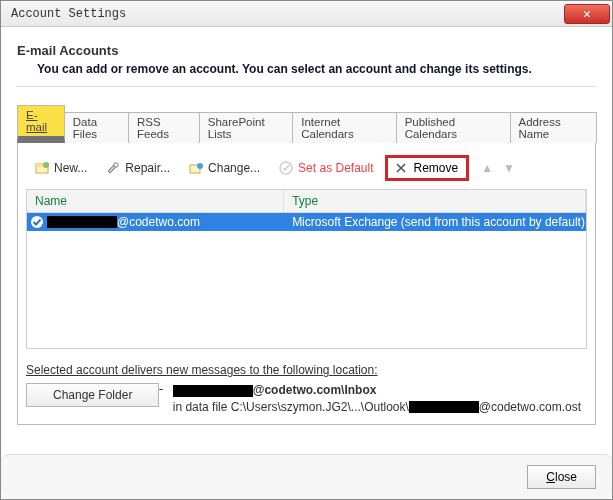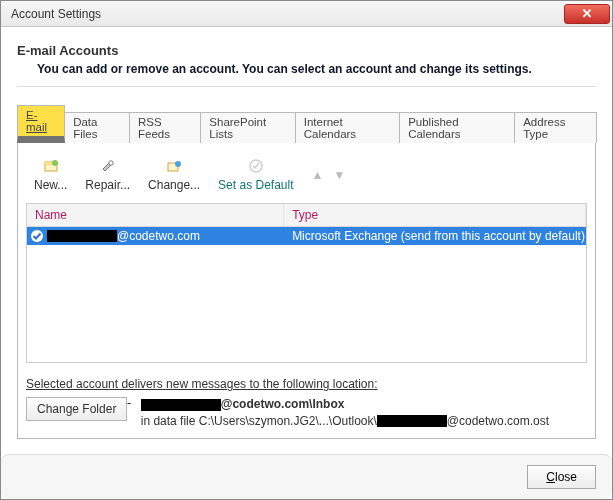--- a/index.html
+++ b/index.html
@@ -21,20 +21,21 @@
   }
   .titlebar {
     height: 26px;
     background: linear-gradient(#f7f7f7,#e9e9e9);
     border-bottom: 1px solid #c8c8c8;
     display: flex;
     align-items: center;
     padding: 0 2px 0 10px;
     font-size: 12px;
     color: #333;
+    font-family: Liberation Mono, monospace;
   }
   .titlebar .title { flex: 1; }
   .win-close {
     width: 46px; height: 20px;
     background: linear-gradient(#f16f5c,#c9302c);
     border: 1px solid #a52723;
     border-radius: 3px;
     color: #fff;
     display: flex; align-items: center; justify-content: center;
     font-weight: bold;
@@ -98,23 +99,22 @@
   }
   .tbtn {
     display: inline-flex;
     align-items: center;
     gap: 4px;
     padding: 2px 5px;
     color: #333;
     font-size: 12px;
     cursor: pointer;
     border: 1px solid transparent;
-    flex-direction: column;
-  }
-  .tbtn.disabled { color: #0f766e; cursor: default; }
+  }
+  .tbtn.disabled { color: #ef4444; cursor: default; }
   .ticon {
     width: 16px; height: 16px;
     display: inline-flex; align-items: center; justify-content: center;
     font-size: 12px;
   }
   .remove-highlight {
     border: 3px solid #d42626;
     padding: 2px 8px 2px 5px;
     display: inline-flex;
     align-items: center;
@@ -127,21 +127,21 @@
     border: 1px solid #cfcfcf;
     height: 160px;
     overflow: hidden;
     background: #fff;
   }
   .list-header {
     display: flex;
     background: #f4f4f4;
     border-bottom: 1px solid #d8d8d8;
     font-size: 12px;
-    color: #be185d;
+    color: #15803d;
   }
   .list-header .col {
     padding: 4px 8px;
     border-right: 1px solid #e3e3e3;
   }
   .col-name { flex: 0 0 46%; }
   .col-type { flex: 1; }
   .list-row {
     display: flex;
     align-items: center;
@@ -166,21 +166,21 @@
   .row-type { flex:1; padding-left: 8px; }
   .location-area {
     margin-top: 14px;
     font-size: 12px;
     color: #333;
     text-decoration: underline;
   }
   .change-folder-btn {
     border: 1px solid #b5b5b5;
     background: linear-gradient(#fdfdfd,#ededed);
-    padding: 4px 10px;
+    padding: 4px 26px;
     font-size: 12px;
     cursor: pointer;
     display: inline-block;
     margin-top: 6px;
     vertical-align: top;
   }
   .loc-text {
     display: inline-block;
     margin-left: 10px;
     vertical-align: top;
@@ -223,21 +223,21 @@
     <div class="section-desc">You can add or remove an account. You can select an account and change its settings.</div>
     <div class="divider"></div>
 
     <div class="tabs">
       <div class="tab active">E-mail</div>
       <div class="tab">Data Files</div>
       <div class="tab">RSS Feeds</div>
       <div class="tab">SharePoint Lists</div>
       <div class="tab">Internet Calendars</div>
       <div class="tab">Published Calendars</div>
-      <div class="tab">Address Type</div>
+      <div class="tab">Address Name</div>
     </div>
 
     <div class="tab-panel">
 
       <div class="toolbar">
         <span class="tbtn">
           <span class="ticon">
             <svg width="16" height="16">
                 <rect x="2" y="4" width="12" height="9" fill="#fff3c8" stroke="#d6a93b"></rect>
                 <rect x="2" y="4" width="12" height="3" fill="#ffe082"></rect>
@@ -267,20 +267,28 @@
         <span class="tbtn disabled">
           <span class="ticon" style="color:#cfcfcf">
             <svg width="16" height="16">
                 <circle cx="8" cy="8" r="6" fill="none" stroke="#cfcfcf" stroke-width="1.5"></circle>
                 <path d="M5 8 L7 10 L11 5" fill="none" stroke="#cfcfcf" stroke-width="1.5"></path>
               </svg>
           </span>
           <span>Set as Default</span>
         </span>
 
+        <span class="remove-highlight">
+          <span class="ticon">
+            <svg width="14" height="14">
+                <path d="M3 3 L11 11 M11 3 L3 11" stroke="#555" stroke-width="1.6"></path>
+              </svg>
+          </span>
+          <span>Remove</span>
+        </span>
 
         <span class="nav-arrows">
           <span>▲</span>
           <span>▼</span>
         </span>
       </div>
 
       <div class="list">
         <div class="list-header">
           <div class="col col-name">Name</div>

